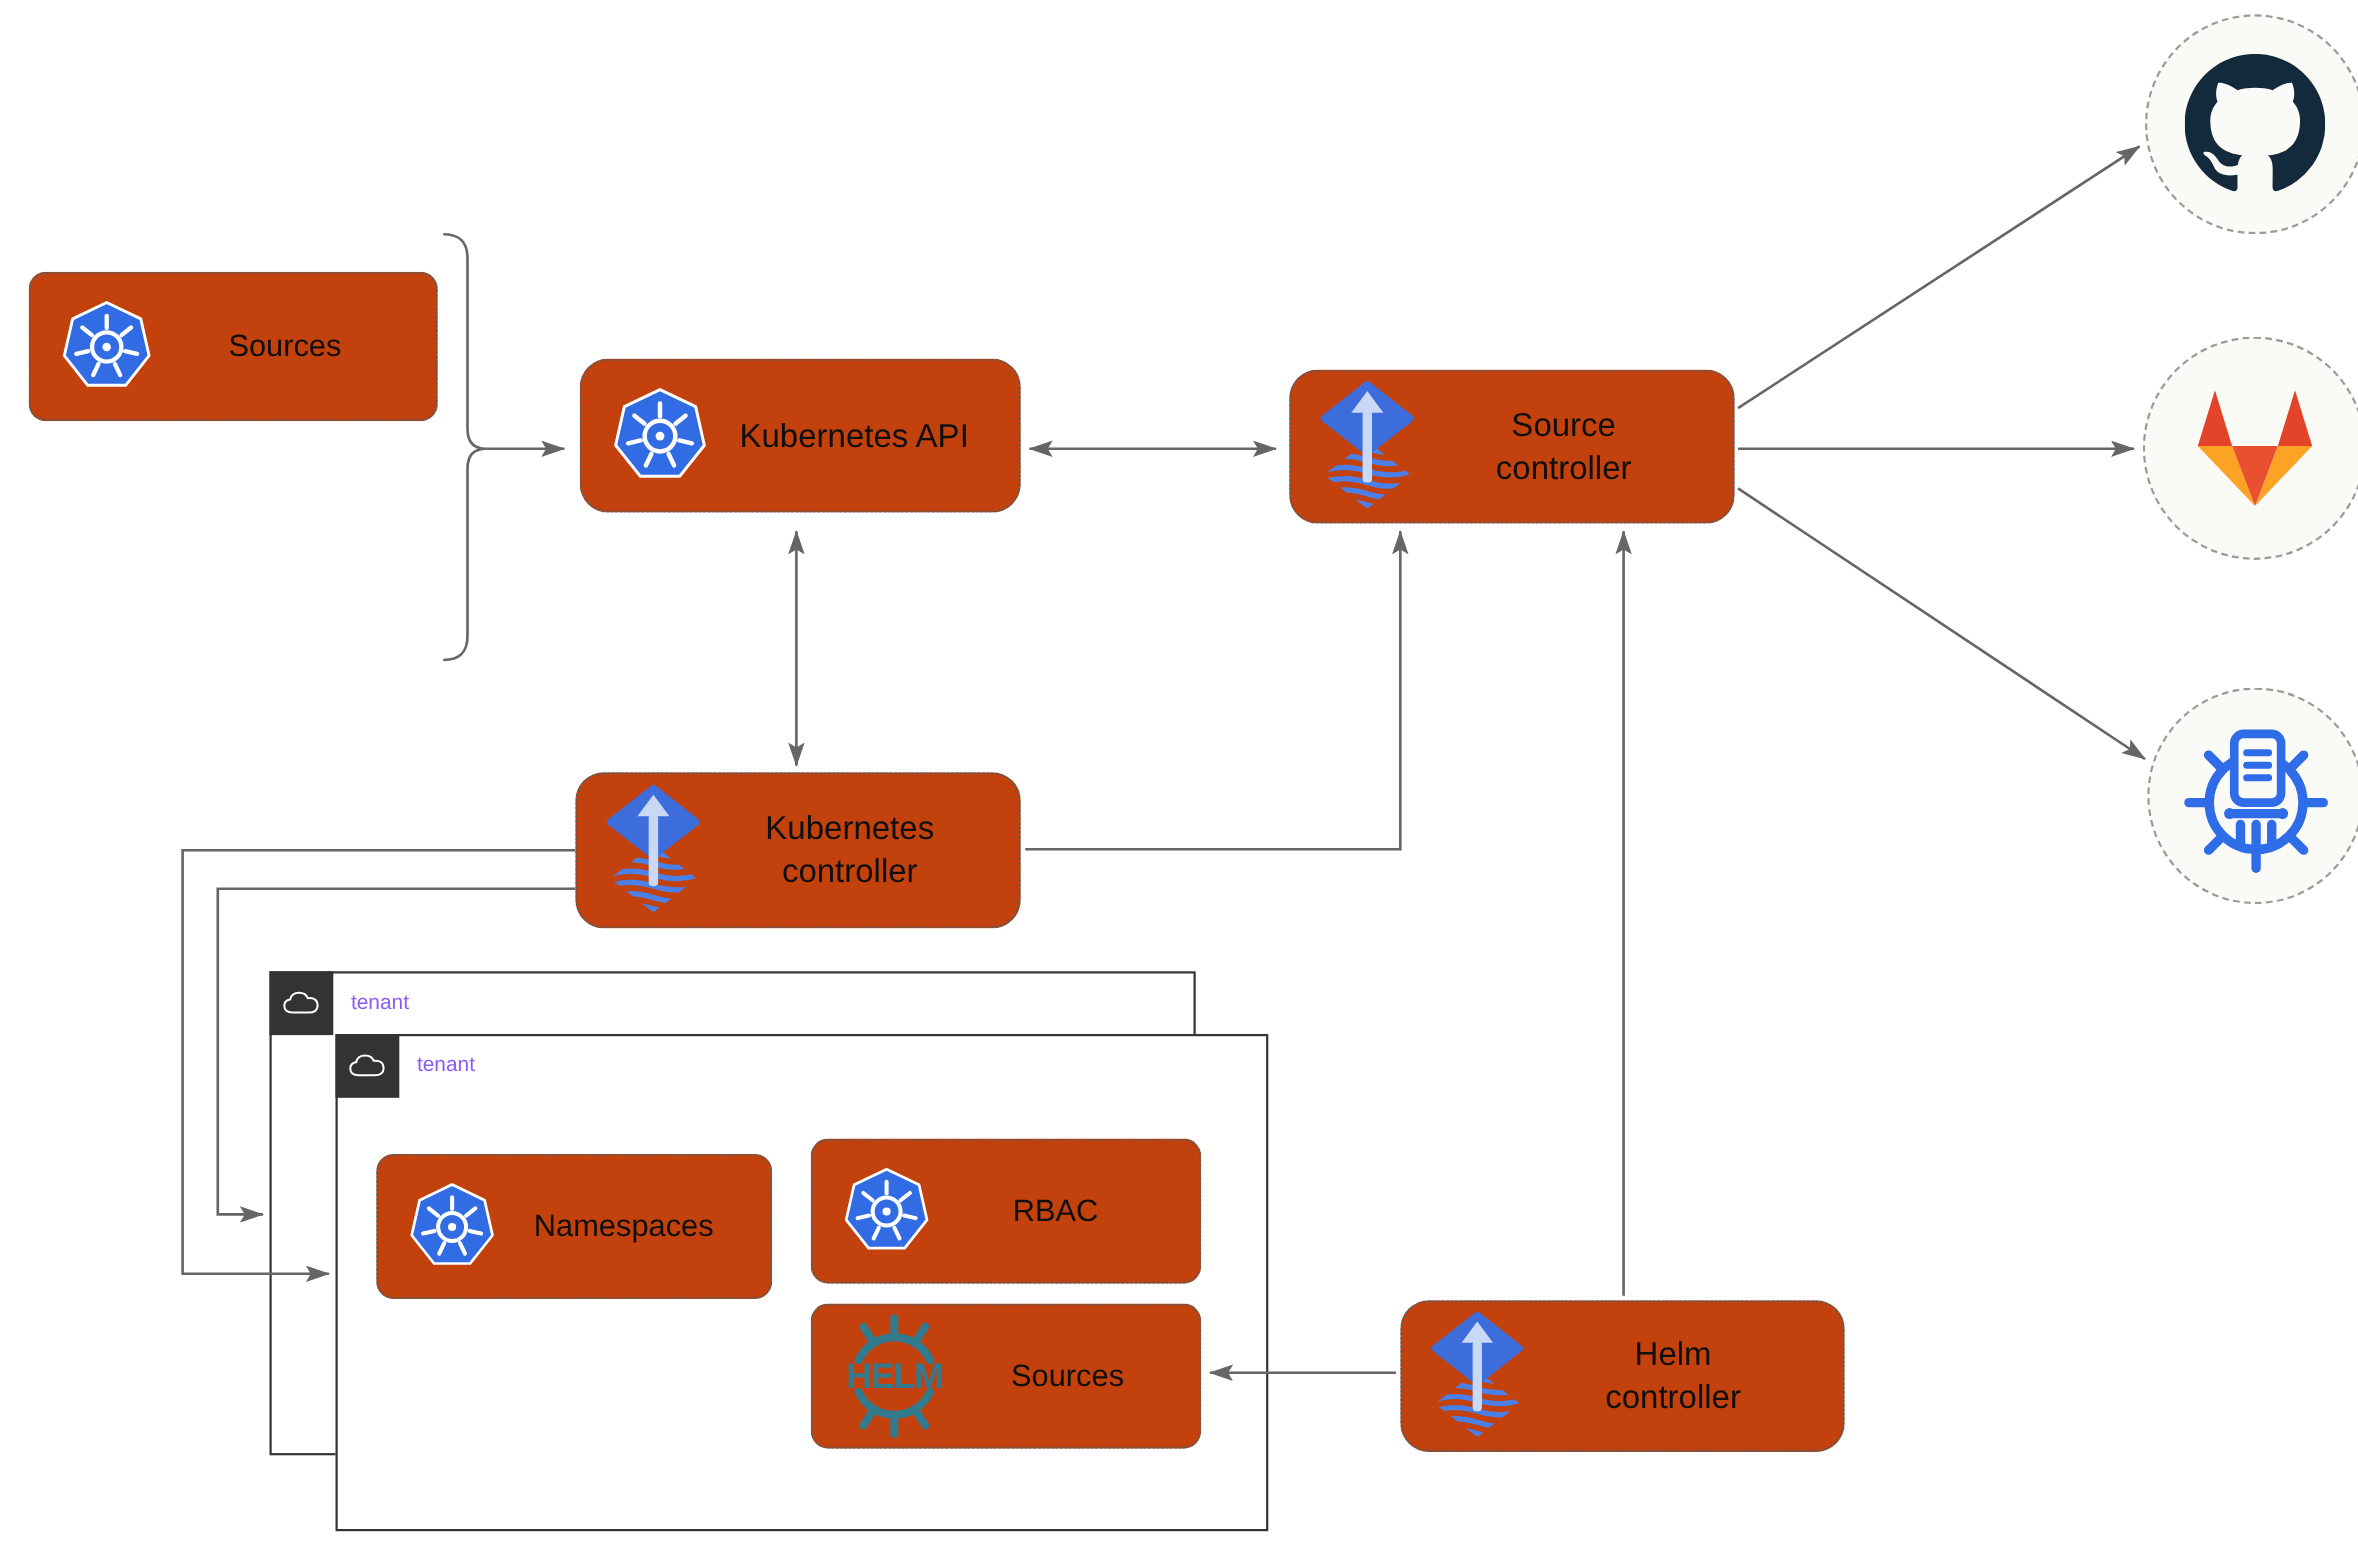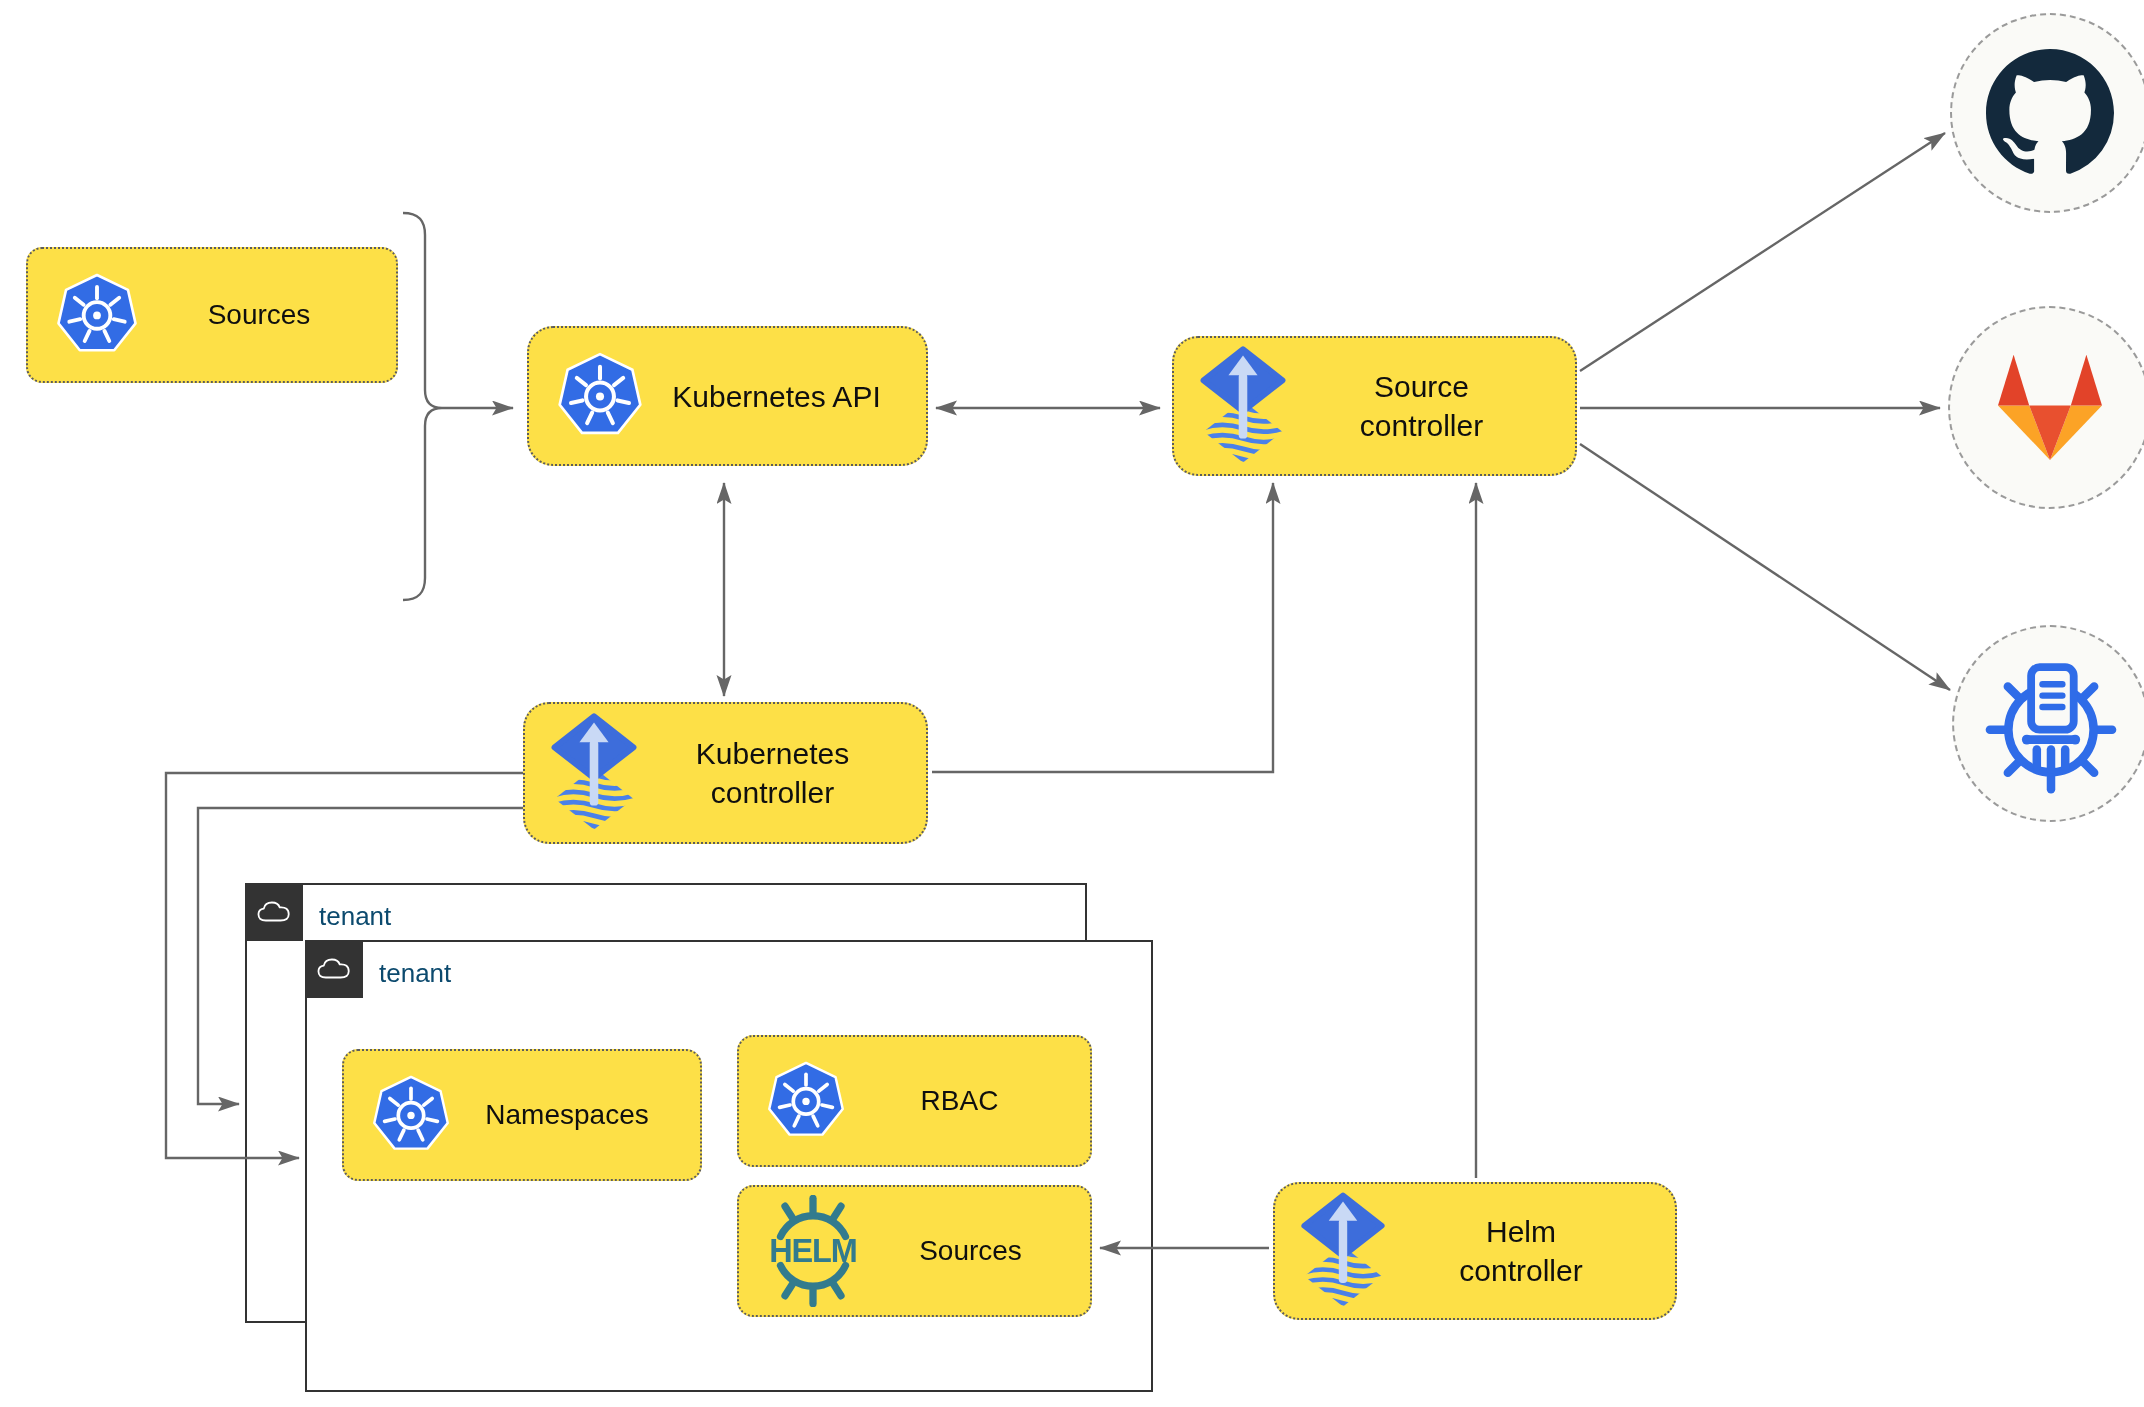--- a/index.html
+++ b/index.html
@@ -4,39 +4,39 @@
 <style>
   html,body { margin:0; padding:0; background:#ffffff; }
   #canvas {
     position:relative; width:2144px; height:1407px;
     font-family:"Liberation Sans", sans-serif; color:#111;
     overflow:hidden; background:#ffffff;
   }
   
   .node {
     position:absolute; box-sizing:border-box;
-    background:#fde047; border:2px dotted #5c5c5c; border-radius:26px;
+    background:#c2410c; border:2px dotted #5c5c5c; border-radius:26px;
     display:flex; align-items:center;
   }
   .node.small { border-radius:16px; }
   .node .icon { flex:0 0 auto; margin-left:26px; display:flex; align-items:center; justify-content:center; }
   .node .lbl  { flex:1 1 auto; text-align:center; font-size:30px; line-height:1.3;
                 color:#0f0f0f; padding-right:18px; white-space:pre-line; }
   .node.small .lbl { font-size:28px; }
 
   
   .tenant {
     position:absolute; box-sizing:border-box;
     background:#ffffff; border:2.5px solid #333333;
   }
   .tenant .badge {
     position:absolute; top:-2.5px; left:-2.5px; width:58px; height:58px;
     background:#333333; display:flex; align-items:center; justify-content:center;
   }
-  .tenant .tlabel { position:absolute; left:72px; top:16px; font-size:26px; color:#0c4a6e; }
+  .tenant .tlabel { position:absolute; left:72px; top:16px; font-size:19px; color:#8b5cf6; }
 
   
   .ext {
     position:absolute; box-sizing:border-box; border-radius:50%;
     border:2.5px dashed #9a9a9a; background:#fafaf7;
     display:flex; align-items:center; justify-content:center;
   }
 
   .edges { position:absolute; left:0; top:0; width:2144px; height:1407px; pointer-events:none; }
   .defs  { position:absolute; width:0; height:0; overflow:hidden; }

